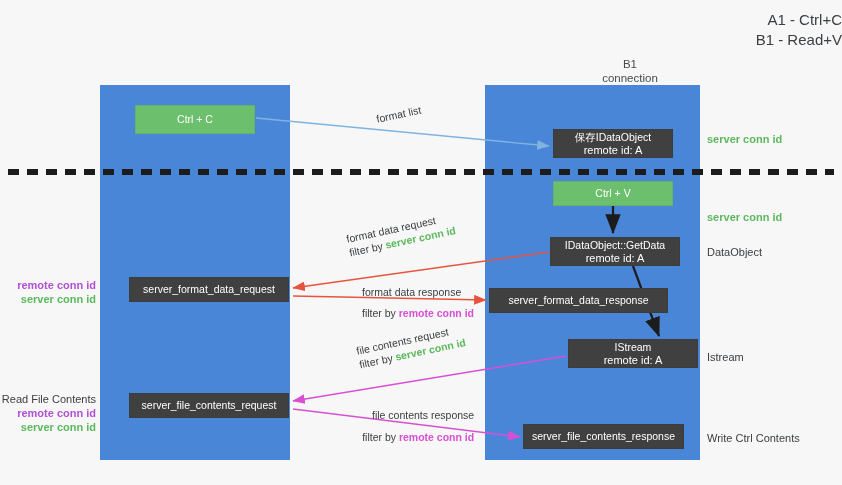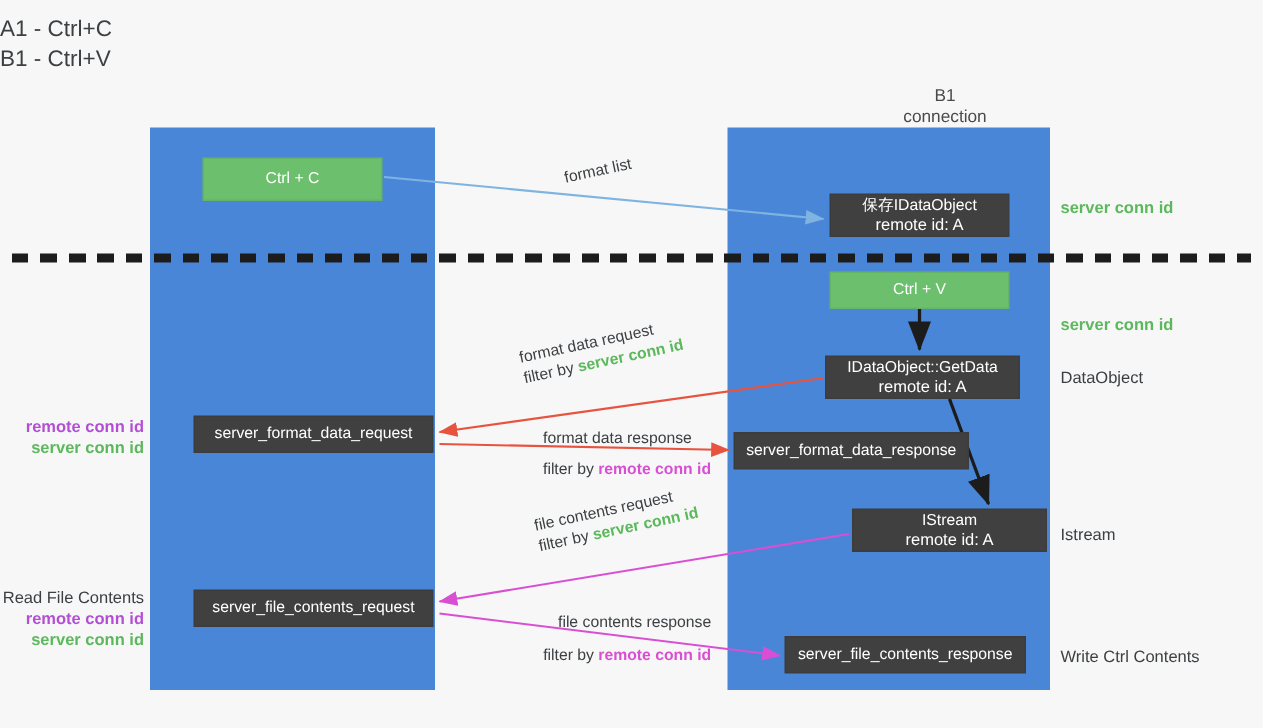--- a/index.html
+++ b/index.html
@@ -7,21 +7,21 @@
     width:842px;height:485px;position:relative;overflow:hidden;
     background:#f7f7f7;
     font-family:"Liberation Sans","DejaVu Sans",sans-serif;
     color:#3c4043;
   }
   .stage{position:absolute;left:0;top:0;width:842px;height:485px;}
 
   
   .title{
     position:absolute;left:0;top:10px;width:842px;
-    text-align:left;font-size:15px;line-height:20px;color:#3c4043;
+    text-align:right;font-size:15px;line-height:20px;color:#3c4043;
   }
 
   
   .col-head{
     position:absolute;text-align:center;font-size:11.5px;line-height:14px;color:#4a4a4a;
   }
   #head-a1{left:120px;top:57px;width:150px;}
   #head-b1{left:555px;top:57px;width:150px;}
 
   
@@ -46,21 +46,21 @@
   .box.green{background:#6cbf6c;}
   .box.orange{background:#fbb martin;}
   .box.orange{background:#404040;}
 
   #box-ctrlc{left:135px;top:105px;width:120px;height:29px;}
   #box-idataobject{left:553px;top:129px;width:120px;height:29px;}
   #box-ctrlv{left:553px;top:181px;width:120px;height:25px;}
   #box-getdata{left:550px;top:237px;width:130px;height:29px;}
   #box-istream{left:568px;top:339px;width:130px;height:29px;}
   #box-fmt-req{left:129px;top:277px;width:160px;height:25px;}
-  #box-fmt-resp{left:489px;top:288px;width:157px;height:25px;}
+  #box-fmt-resp{left:489px;top:288px;width:179px;height:25px;}
   #box-file-req{left:129px;top:393px;width:160px;height:25px;}
   #box-file-resp{left:523px;top:424px;width:161px;height:25px;}
 
   
   .side-note{position:absolute;font-size:11px;line-height:14px;}
   .side-note.green{color:#5cb85c;font-weight:bold;}
   .side-note.plain{color:#3c4043;}
   #note-serverconn-1{left:707px;top:132px;}
   #note-serverconn-2{left:707px;top:210px;}
   #note-dataobject{left:707px;top:245px;}
@@ -88,21 +88,21 @@
 
   svg.arrows{position:absolute;left:0;top:0;width:842px;height:485px;overflow:visible;}
 </style>
 </head>
 <body>
 
 <div class="stage">
 
   <div class="title">
     <div>A1 - Ctrl+C</div>
-    <div>B1 - Ctrl+V</div>
+    <div>B1 - Read+V</div>
   </div>
 
   <div class="col-head" id="head-b1">
     <div>B1</div>
     <div>connection</div>
   </div>
 
   <div class="lane" id="lane-a1"></div>
   <div class="lane" id="lane-b1"></div>
 

